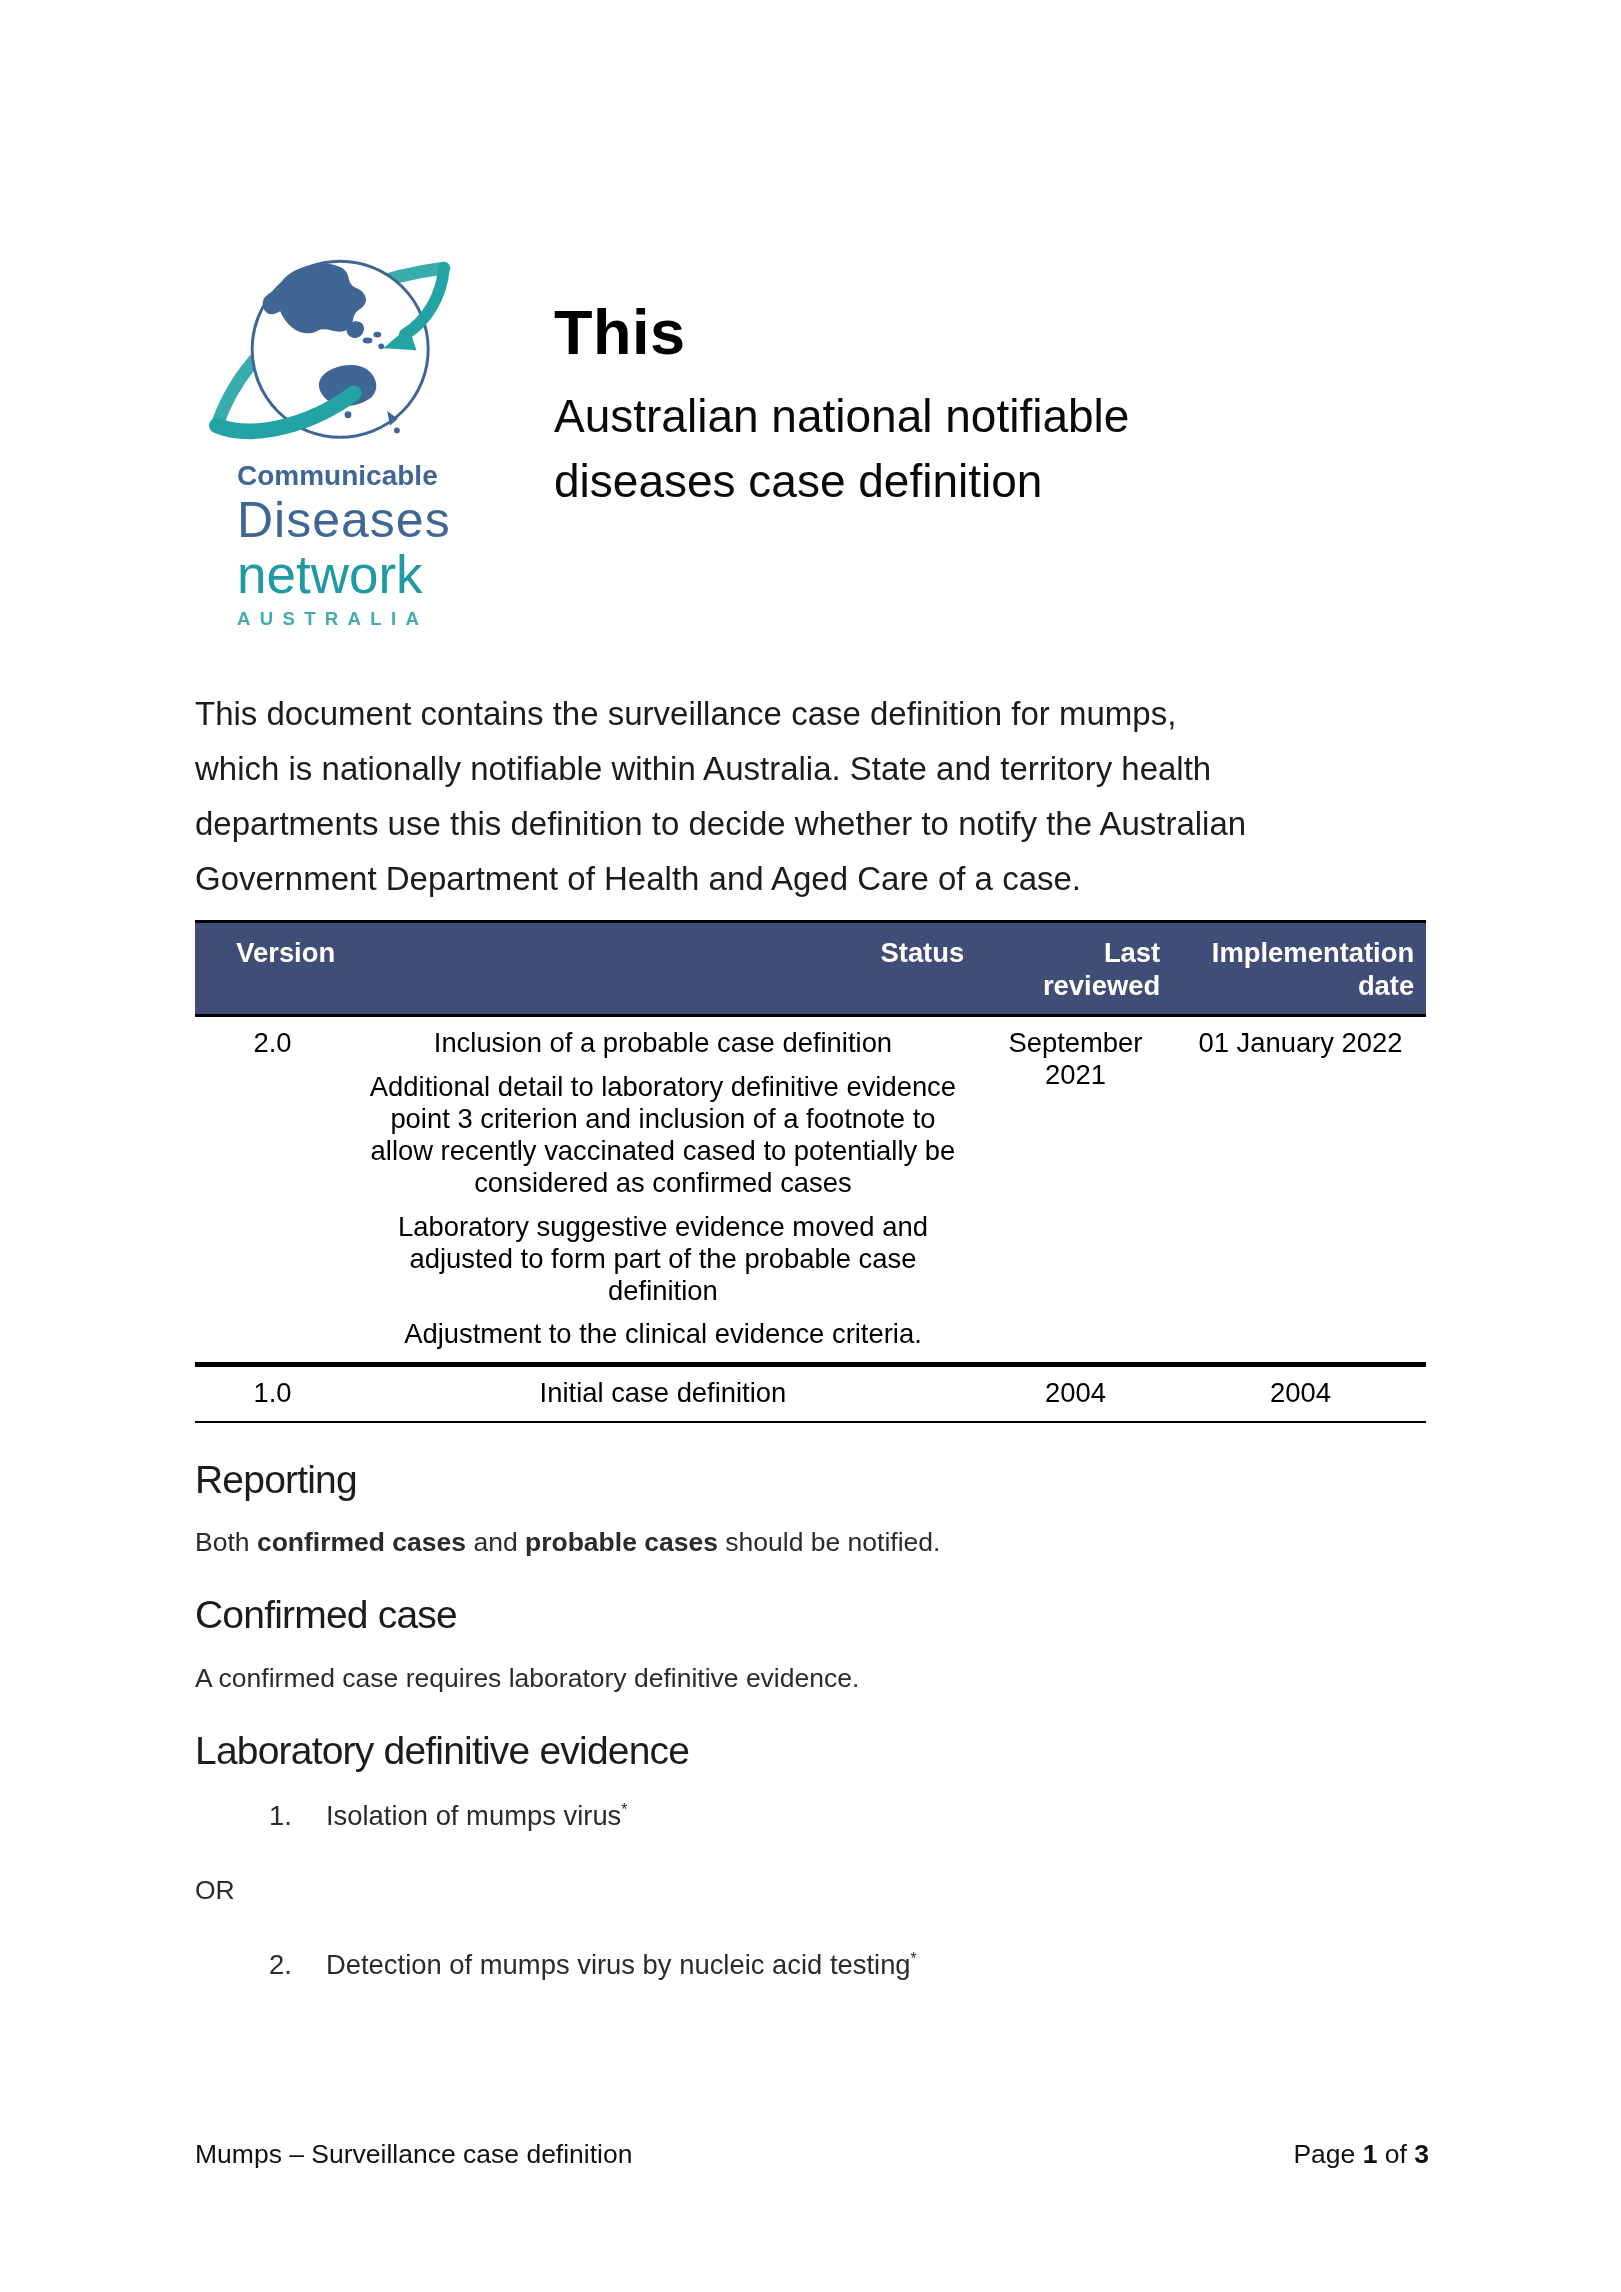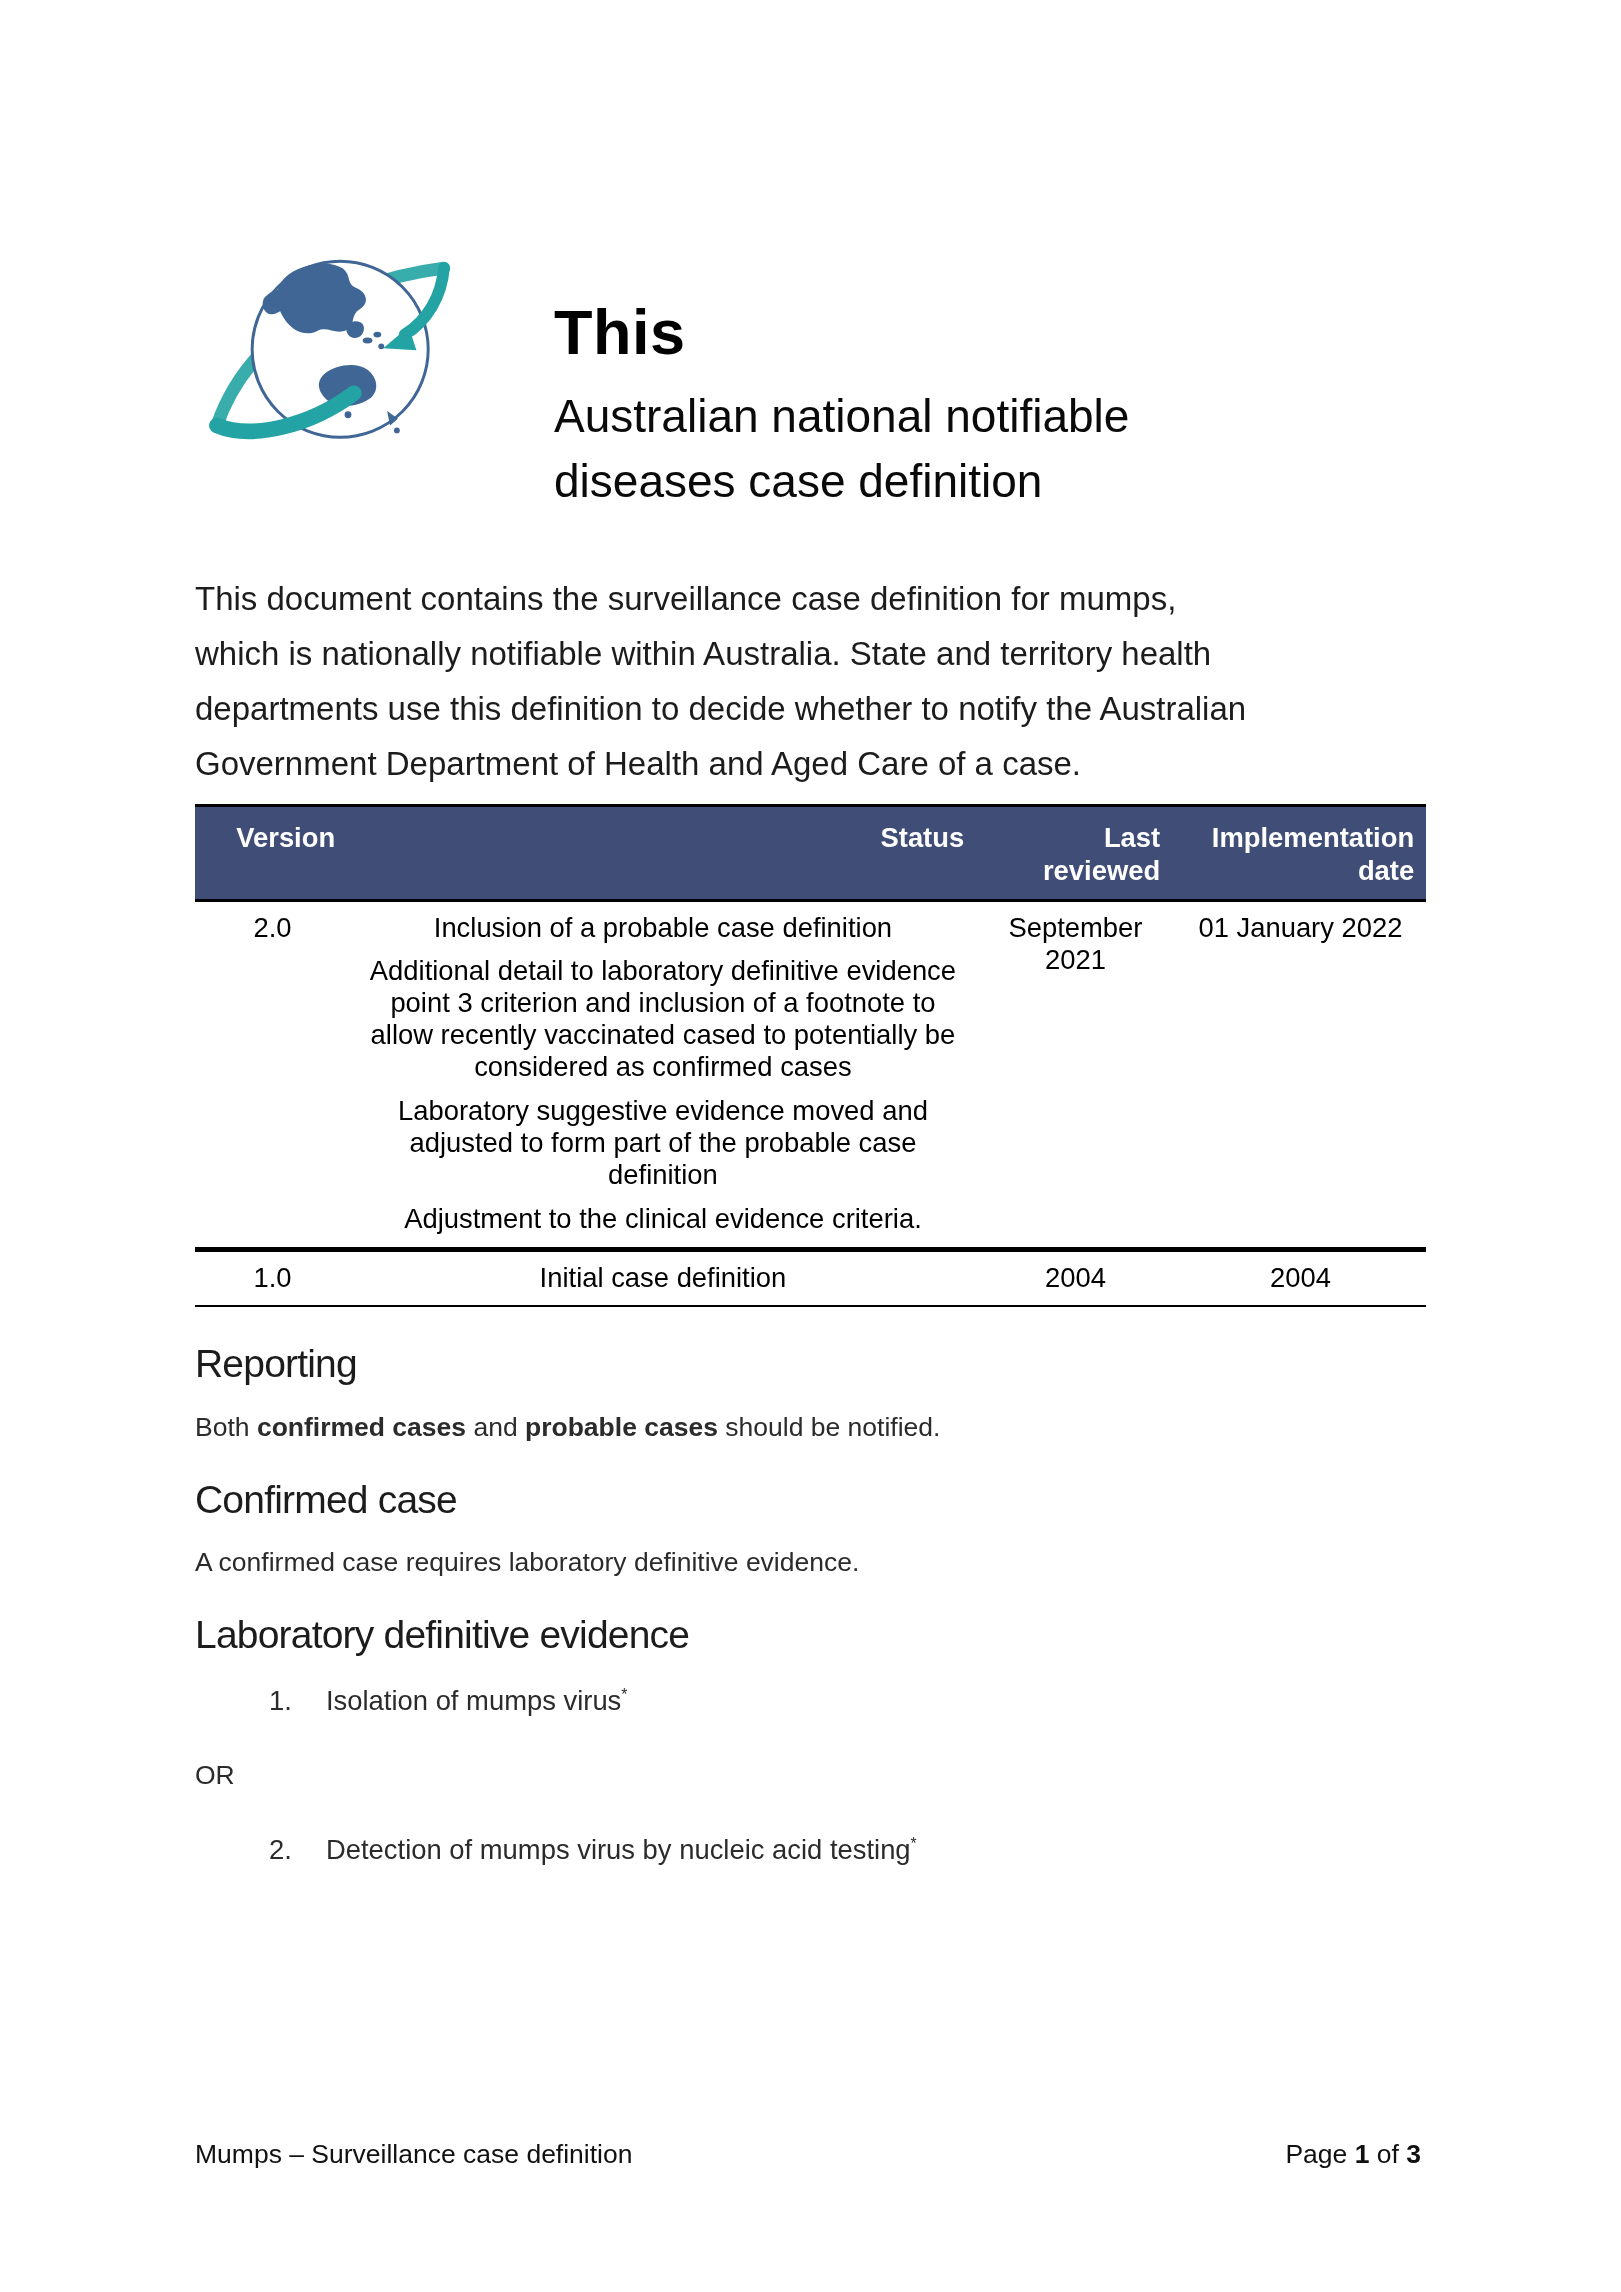--- a/index.html
+++ b/index.html
@@ -51,21 +51,21 @@
   
   h2{margin:35px 0 0 0;font-size:39px;font-weight:400;color:#1c1c1c;letter-spacing:-0.8px;}
   .body-text{margin:25.5px 0 0 0;font-size:26.5px;color:#2b2b2b;}
   .list-item{margin:27.4px 0 0 0;padding-left:74px;font-size:27.4px;color:#2b2b2b;display:flex;}
   .list-item .num{width:57px;flex:0 0 auto;}
   .or{margin:43px 0 0 0;font-size:26.5px;color:#2b2b2b;}
   .list-item.second{margin-top:43px;}
   sup{font-size:15.7px;line-height:0;}
 
   
-  .footer{position:absolute;left:195px;right:200px;top:2139px;
+  .footer{position:absolute;left:195px;right:192px;top:2139px;
           display:flex;justify-content:space-between;
           font-size:26.5px;color:#111;}
 </style>
 </head>
 <body>
 
 <div class="page">
   <div class="content">
 
     <div class="header-row">
@@ -89,20 +89,26 @@
           <path d="M 132 150 C 144 140 166 138 176 146 C 186 154 188 166 180 174
                    C 168 184 146 186 136 178 C 126 170 122 159 132 150 Z" fill="#3f6695"></path>
           <circle cx="156" cy="192" r="3.5" fill="#3f6695"></circle>
           <path d="M 196 188 l 11 8 -8 7 z" fill="#3f6695"></path>
           <circle cx="206" cy="208" r="3" fill="#3f6695"></circle>
 
           <path d="M 22 203 C 58 218 118 203 162 170" fill="none" stroke="#23a3a3" stroke-width="16" stroke-linecap="round"></path>
           <path d="M 254 42 C 252 70 237 96 214 110" fill="none" stroke="#23a3a3" stroke-width="12" stroke-linecap="round"></path>
           <polygon points="192,124 218,102 226,126" fill="#23a3a3"></polygon>
         </svg>
+        <div class="logo-text">
+          <div class="lt1">Communicable</div>
+          <div class="lt2">Diseases</div>
+          <div class="lt3">network</div>
+          <div class="lt4">AUSTRALIA</div>
+        </div>
       </div>
       <div class="title-block">
         <h1>This</h1>
         <div class="subtitle">Australian national notifiable
 diseases case definition</div>
       </div>
     </div>
 
     <p class="intro">This document contains the surveillance case definition for mumps,
 which is nationally notifiable within Australia. State and territory health

